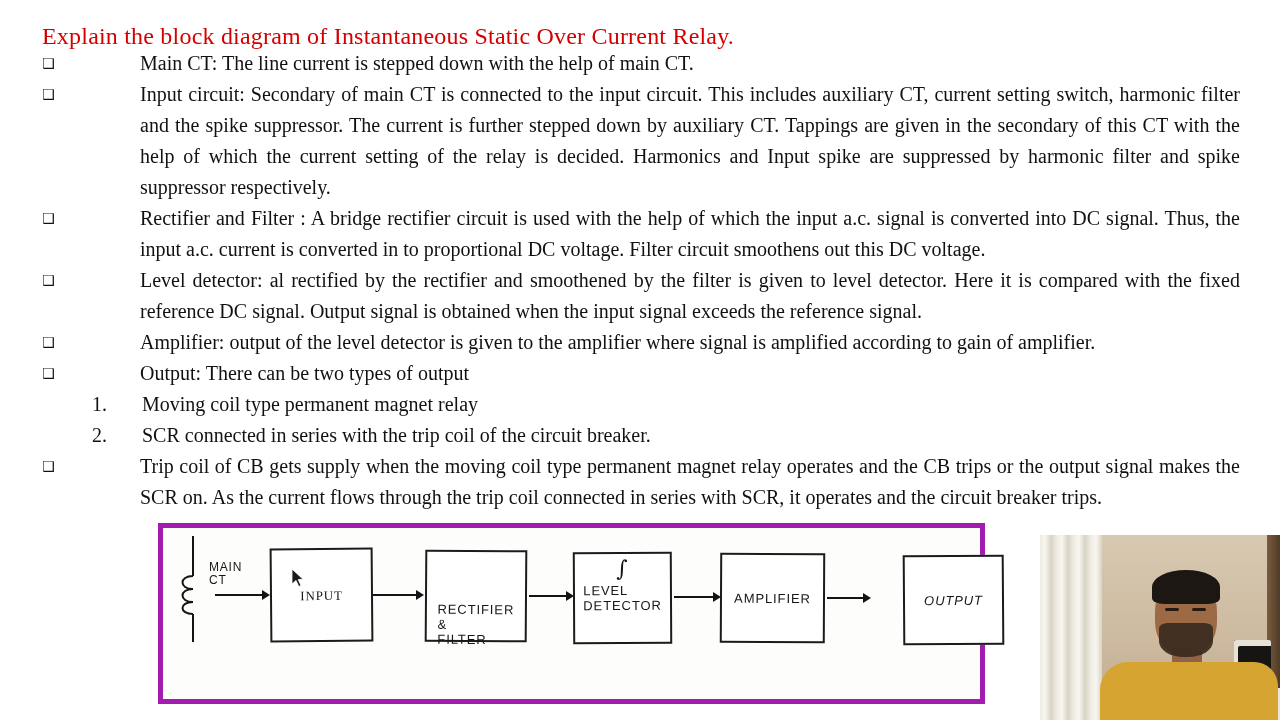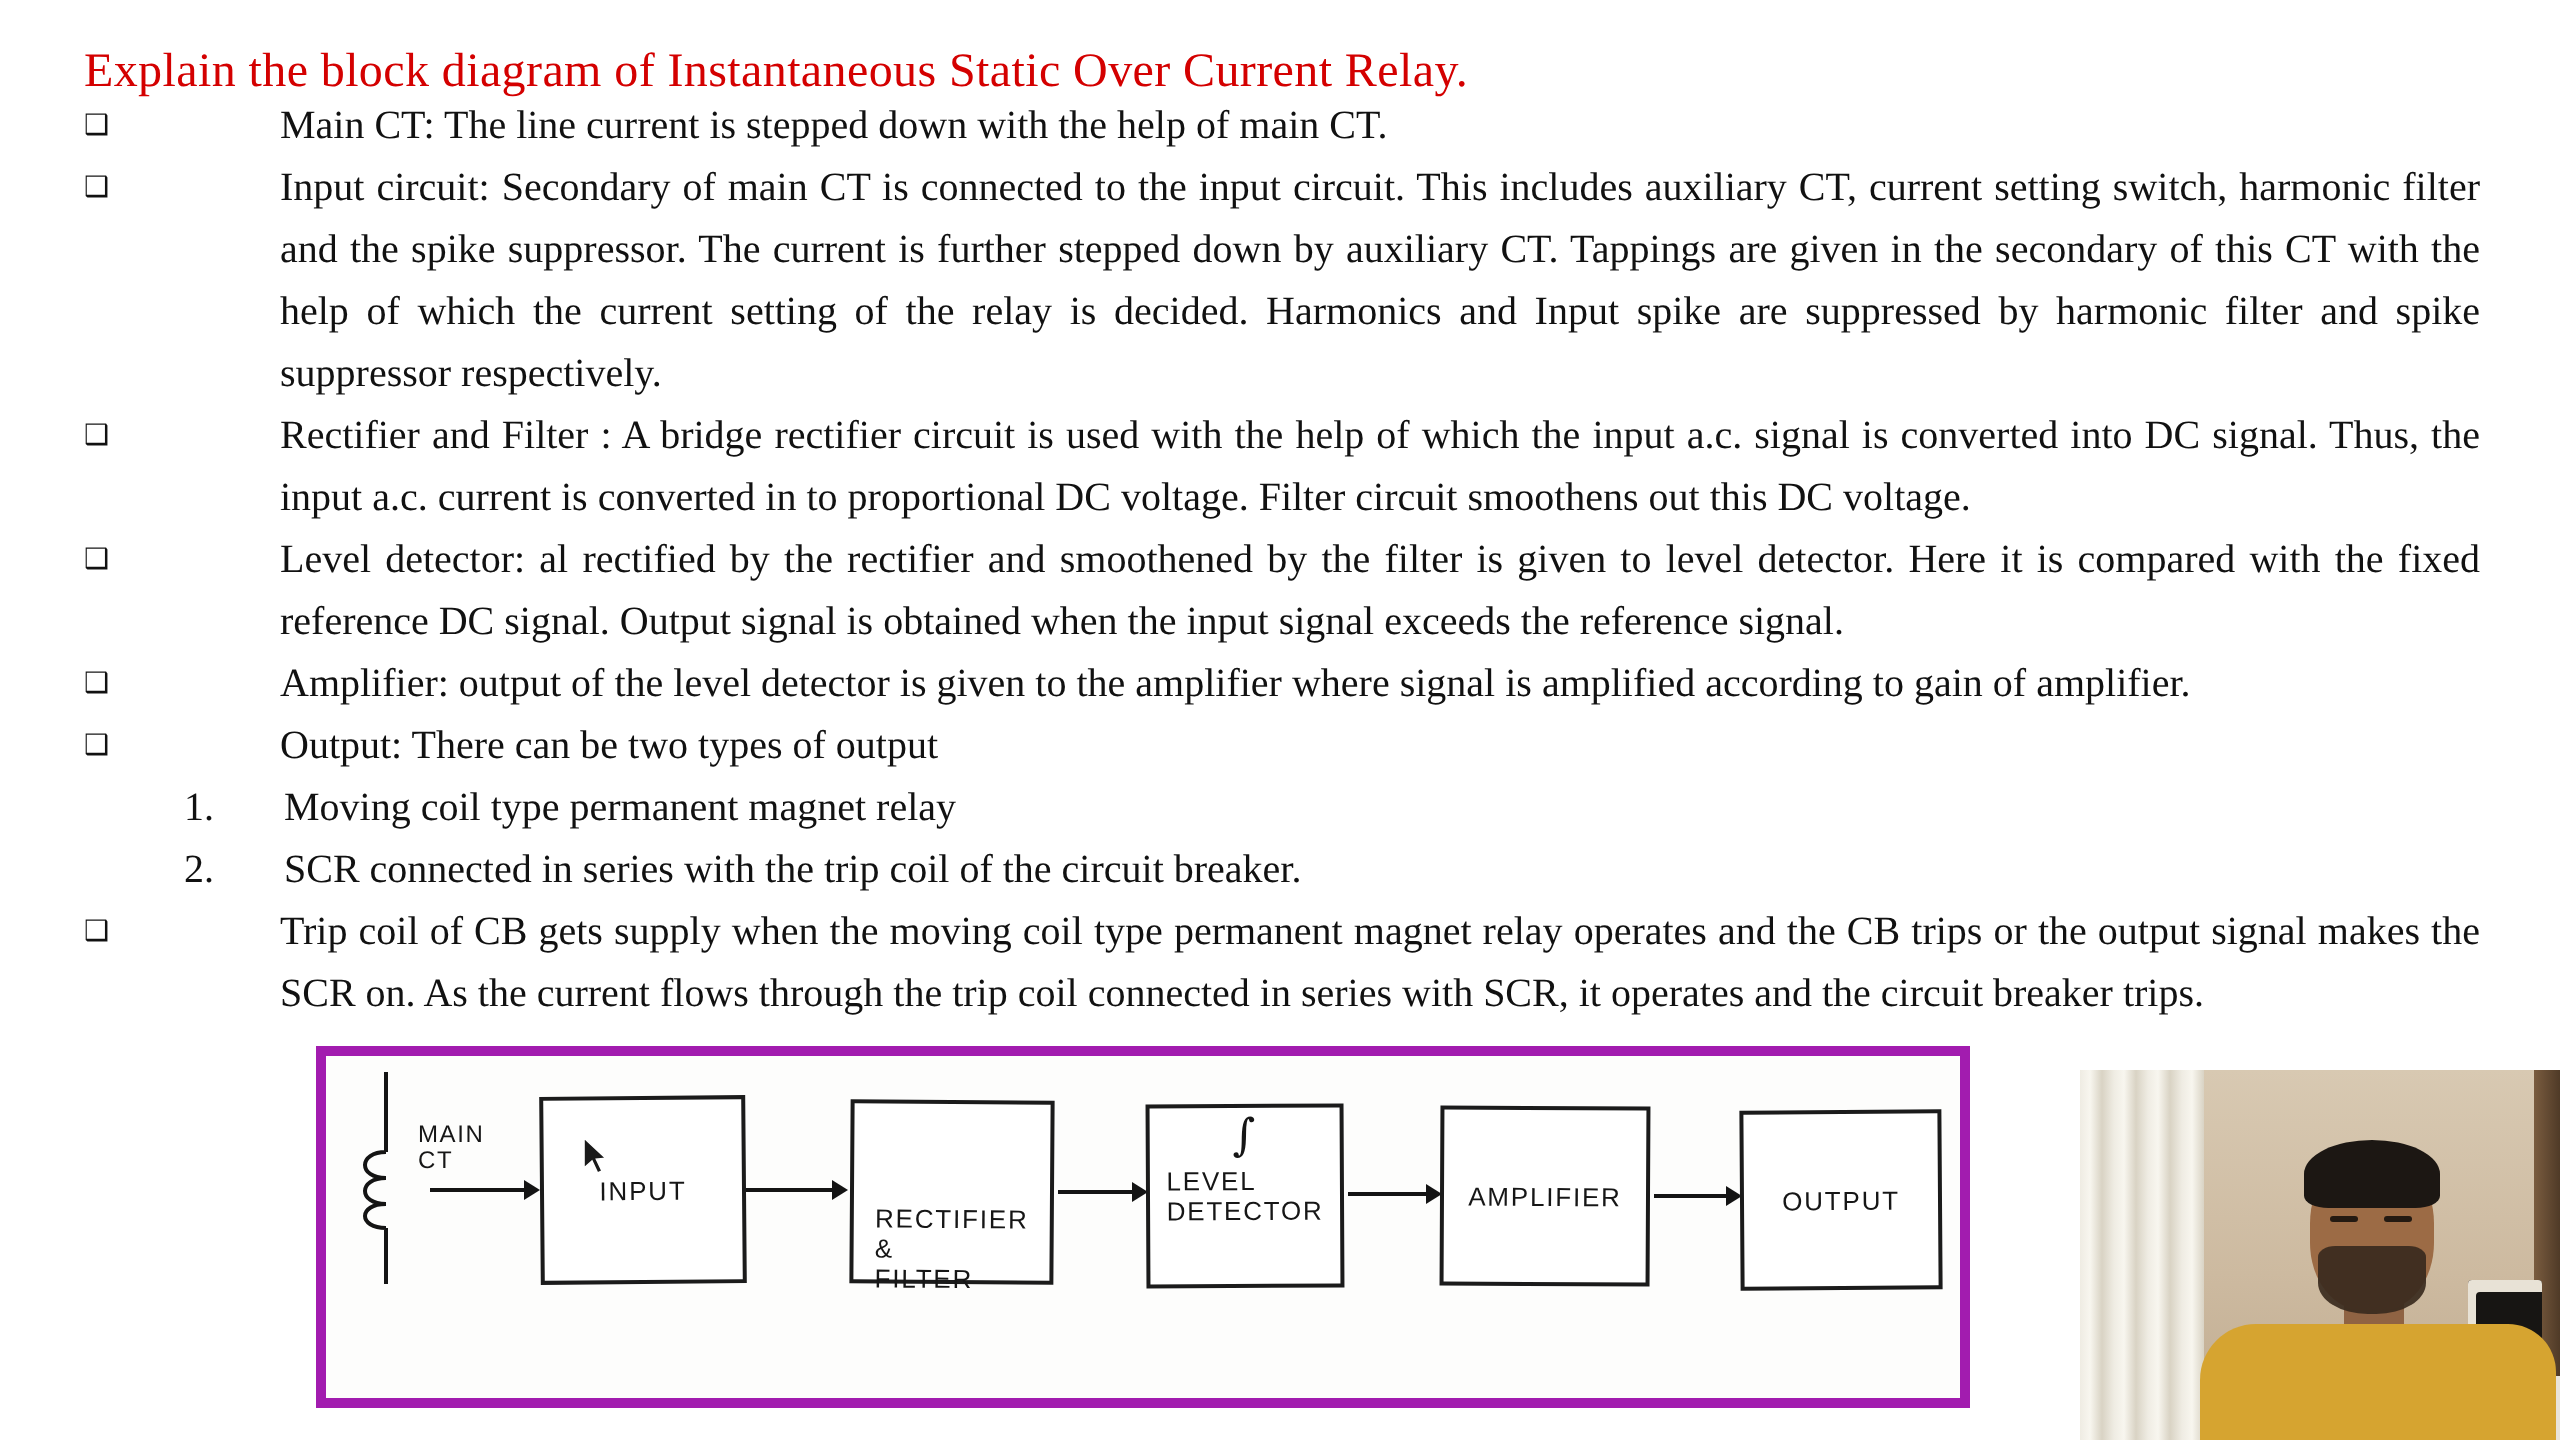--- a/index.html
+++ b/index.html
@@ -38,25 +38,25 @@
     width:827px; height:181px;
     border:5px solid #a21caf; background:#fdfdfc;
     font-family:"Liberation Sans", sans-serif;
   }
   .block {
     position:absolute; border:2px solid #1b1b1b; background:#fff;
     display:flex; flex-direction:column; align-items:center; justify-content:center;
     font-size:13px; letter-spacing:0.9px; line-height:15px;
     white-space:pre-line; text-align:left; color:#161616;
   }
-  .b-input  { left:107px; top:20px; width:103px; height:94px; transform:rotate(-0.5deg); }
+  .b-input  { left:107px; top:20px; width:103px; height:94px; transform:rotate(-0.5deg);font-family:Liberation Serif, serif; }
   .b-rect   { left:262px; top:22px; width:102px; height:92px; justify-content:flex-start; padding-top:7px; transform:rotate(0.4deg);gap:37px; }
   .b-level  { left:410px; top:24px; width:99px;  height:92px; justify-content:flex-start; padding-top:4px; transform:rotate(-0.3deg); }
   .b-amp    { left:557px; top:25px; width:105px; height:90px; transform:rotate(0.3deg); }
-  .b-out    { left:707px; top:27px; width:101px; height:90px; transform:rotate(-0.4deg); }
+  .b-out    { left:740px; top:27px; width:101px; height:90px; transform:rotate(-0.4deg);font-style:italic; }
   .diode { margin-bottom:6px; }
   .integral { font-family:"DejaVu Serif", serif; font-size:22px; line-height:22px; margin-bottom:3px; }
 
   .arrow { position:absolute; height:2px; background:#141414; }
   .arrow::after {
     content:""; position:absolute; right:-7px; top:-4px;
     border-left:8px solid #141414;
     border-top:5px solid transparent; border-bottom:5px solid transparent;
   }
   .a0 { left:52px;  top:66px; width:48px; }

